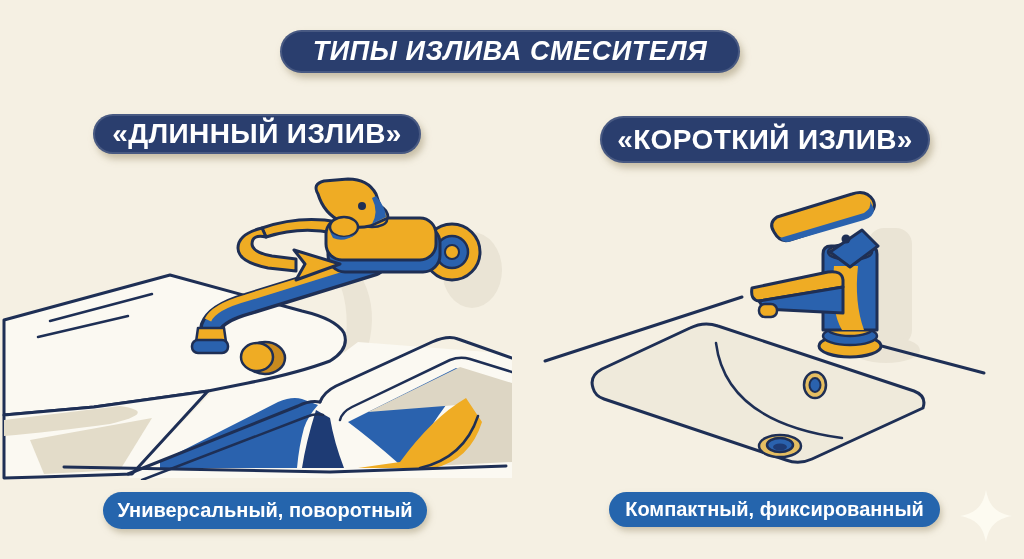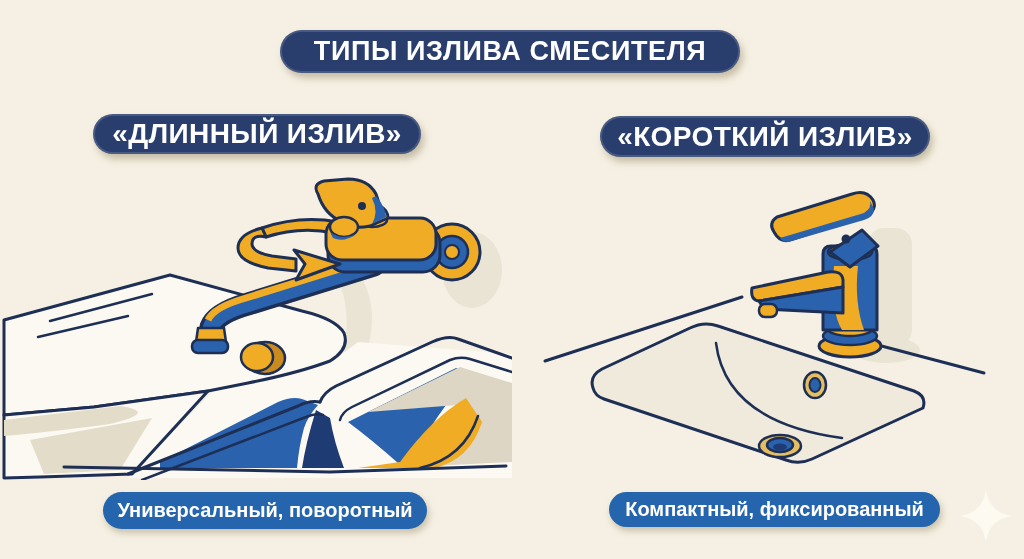--- a/index.html
+++ b/index.html
@@ -31,23 +31,23 @@
     text-align:center;
   }
   .pill-navy{
     background:var(--pill-navy);
     box-shadow:inset 0 0 0 2px rgba(255,255,255,.14), 3px 5px 7px rgba(160,148,115,.55);
   }
   .pill-blue{
     background:var(--pill-blue);
     box-shadow:2px 4px 6px rgba(160,148,115,.5);
   }
-  .title-pill{left:280px;top:30px;width:460px;height:43px;font-size:27px;letter-spacing:.6px;}
+  .title-pill{left:280px;top:30px;width:460px;height:43px;font-size:27px;letter-spacing:.6px;font-style:italic;}
   .heading-left{left:93px;top:114px;width:328px;height:40px;font-size:28px;letter-spacing:.4px;}
-  .heading-right{left:600px;top:116px;width:330px;height:41px;font-size:28px;letter-spacing:.4px;}
+  .heading-right{left:600px;top:116px;width:330px;height:47px;font-size:28px;letter-spacing:.4px;}
   .caption-left{left:103px;top:492px;width:324px;height:37px;font-size:20px;}
   .caption-right{left:609px;top:492px;width:331px;height:35px;font-size:20px;}
   .illu{position:absolute;width:512px;height:310px;top:170px;}
   .illu-left{left:0;}
   .illu-right{left:512px;}
   .sparkle{position:absolute;left:958px;top:488px;width:56px;height:56px;}
   
   .st  {stroke:var(--outline-navy);stroke-width:3;stroke-linejoin:round;stroke-linecap:round;}
   .st25{stroke:var(--outline-navy);stroke-width:2.5;stroke-linejoin:round;stroke-linecap:round;}
   .st2 {stroke:var(--outline-navy);stroke-width:2;stroke-linejoin:round;stroke-linecap:round;}

